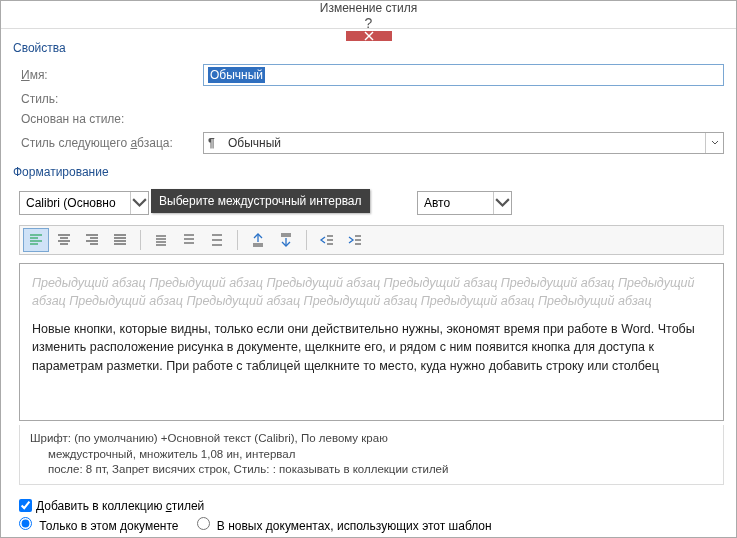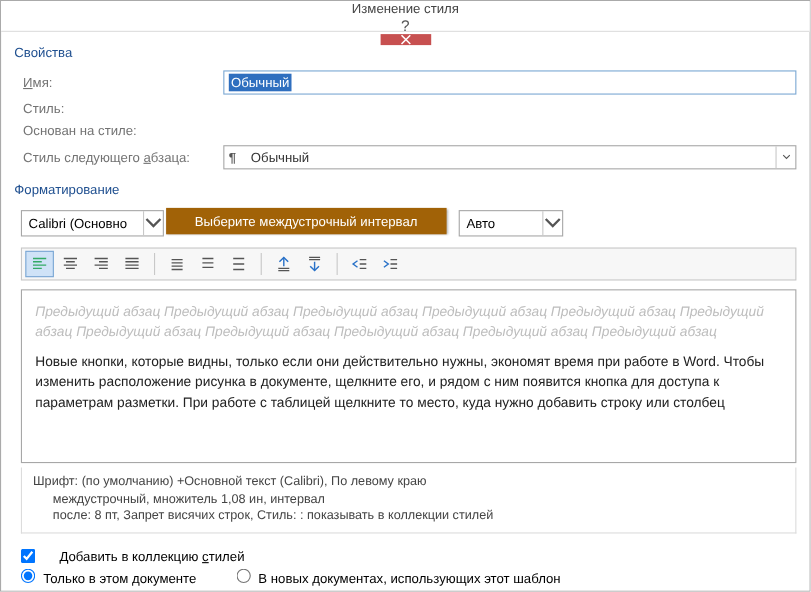--- a/index.html
+++ b/index.html
@@ -151,23 +151,23 @@
   }
   .font-combo .arrow {
     position: absolute; right:0; top:0; bottom:0; width:18px;
     border-left:1px solid #c8c8c8;
     display:flex; align-items:center; justify-content:center;
   }
   .tooltip {
     position: absolute;
     left: 132px;
     top: -2px;
-    background: #a16207;
+    background: #404040;
     color: #fff;
-    padding: 5px 26px;
+    padding: 5px 8px;
     font-size: 12px;
     white-space: nowrap;
     z-index: 10;
     box-shadow: 1px 1px 2px rgba(0,0,0,.3);
   }
   .auto-combo {
     margin-left: 268px;
     width: 95px;
     height: 24px;
     border: 1px solid #a7a7a7;
@@ -224,21 +224,21 @@
     padding: 6px 10px;
     font-size: 11.5px;
     color: #444;
     line-height: 1.35;
   }
   .checks { margin: 10px 0 0 6px; }
   .check-row, .radio-row {
     display: flex;
     align-items: center;
     margin: 4px 0;
-    gap: 18px;
+    gap: 0;
   }
   .radio-row label { margin-right: 18px; }
   input[type=checkbox], input[type=radio] { margin: 0 4px 0 0; }
 </style>
 </head>
 <body>
 
 <div class="dialog">
 
   <div class="titlebar">

